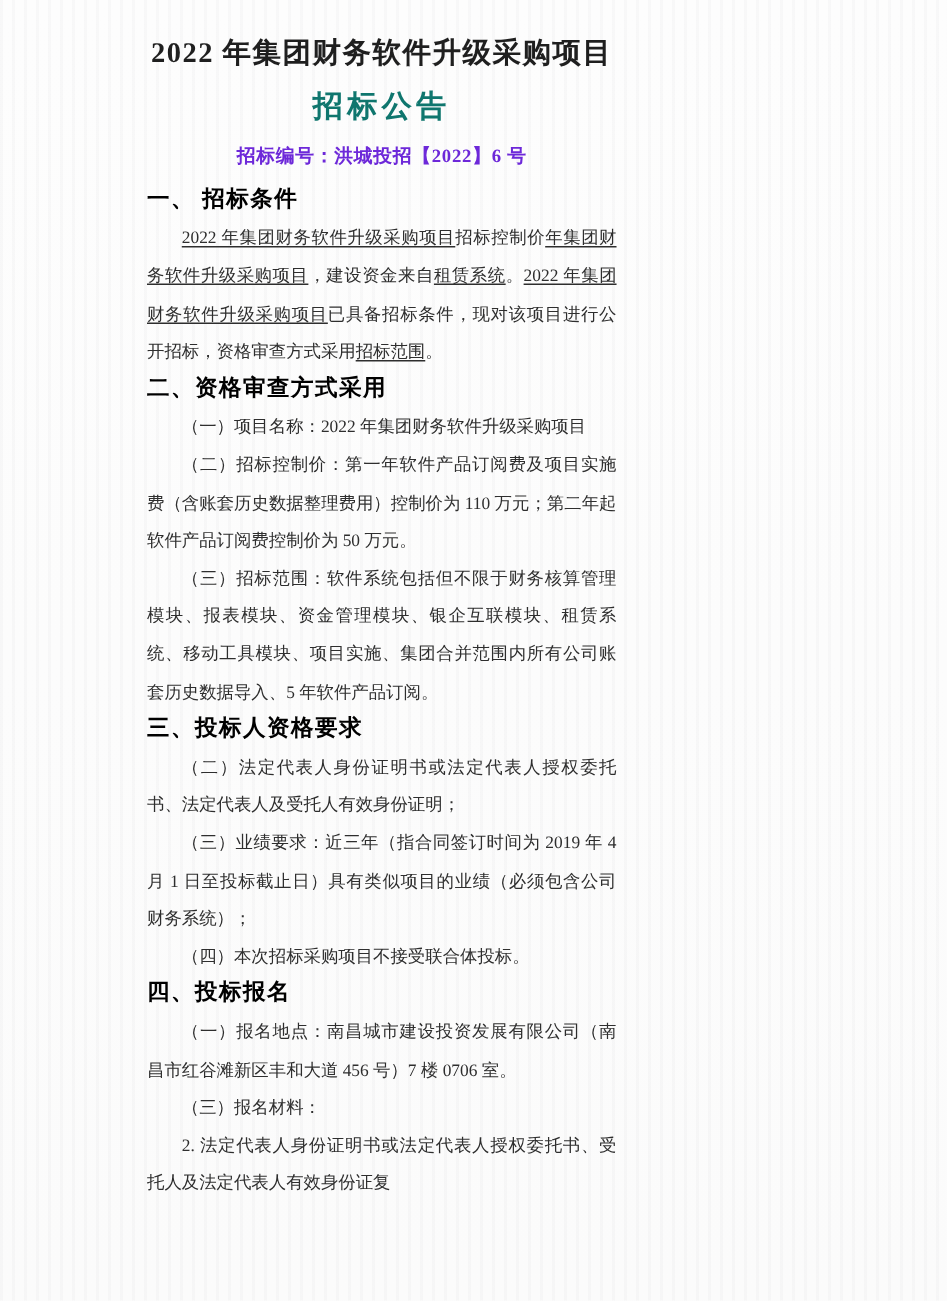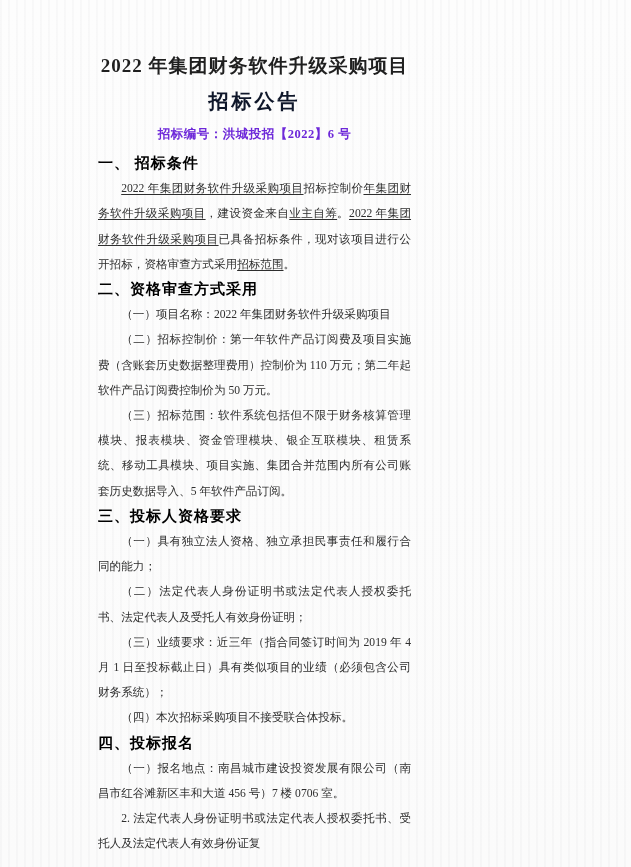--- a/index.html
+++ b/index.html
@@ -16,39 +16,39 @@
         rgba(120,120,130,0.04) 0px, rgba(120,120,130,0.04) 2px,
         rgba(255,255,255,0) 2px, rgba(255,255,255,0) 8px),
       linear-gradient(180deg, #fdfdfd 0%, #fbfbfb 100%);
     font-family: "Liberation Serif", "DejaVu Serif", serif;
     color: #2e2e2e;
   }
   .doc {
     box-sizing: border-box;
     width: 508px;
     height: 867px;
-    padding: 50px 97px 0 98px;
+    padding: 20px 97px 0 98px;
   }
   .doc-title {
     margin: 0;
     font-size: 19px;
     font-weight: 700;
     line-height: 32px;
     text-align: center;
     letter-spacing: 1px;
     color: #1f1f1f;
   }
   .doc-subtitle {
     margin: 4px 0 0 0;
     font-size: 20px;
     font-weight: 700;
     line-height: 30px;
     text-align: center;
     letter-spacing: 3px;
-    color: #0f172a;
+    color: #0f766e;
   }
   .tender-no {
     margin-top: 8px;
     font-size: 12.5px;
     font-weight: 700;
     line-height: 20px;
     text-align: center;
     letter-spacing: 0.5px;
     color: #6d28d9;
   }
@@ -77,27 +77,27 @@
 </style>
 </head>
 <body>
 
 <div class="doc">
   <h1 class="doc-title">2022 年集团财务软件升级采购项目</h1>
   <h2 class="doc-subtitle">招标公告</h2>
   <div class="tender-no">招标编号：洪城投招【2022】6 号</div>
   <div class="doc-body">
       <div class="sec-heading">一、 招标条件</div>
-      <p class="para"><span class="u">2022 年集团财务软件升级采购项目</span><span>招标控制价</span><span class="u">年集团财务软件升级采购项目</span><span>，建设资金来自</span><span class="u">业主自筹</span><span>。</span><span class="u">2022 年集团财务软件升级采购项目</span><span>已具备招标条件，现对该项目进行公开招标，资格审查方式采用</span><span class="u">招标范围</span><span>。</span></p>
+      <p class="para"><span class="u">2022 年集团财务软件升级采购项目</span><span>招标控制价</span><span class="u">年集团财务软件升级采购项目</span><span>，建设资金来自</span><span class="u">租赁系统</span><span>。</span><span class="u">2022 年集团财务软件升级采购项目</span><span>已具备招标条件，现对该项目进行公开招标，资格审查方式采用</span><span class="u">招标范围</span><span>。</span></p>
       <div class="sec-heading">二、资格审查方式采用</div>
       <p class="para"><span>（一）项目名称：2022 年集团财务软件升级采购项目</span></p>
       <p class="para"><span>（二）招标控制价：第一年软件产品订阅费及项目实施费（含账套历史数据整理费用）控制价为 110 万元；第二年起软件产品订阅费控制价为 50 万元。</span></p>
       <p class="para"><span>（三）招标范围：软件系统包括但不限于财务核算管理模块、报表模块、资金管理模块、银企互联模块、租赁系统、移动工具模块、项目实施、集团合并范围内所有公司账套历史数据导入、5 年软件产品订阅。</span></p>
       <div class="sec-heading">三、投标人资格要求</div>
-      <p class="para"><span>（一）具有独立法人资格、独立承担民事责任和履行合同的能力；</span></p>
       <p class="para"><span>（二）法定代表人身份证明书或法定代表人授权委托书、法定代表人及受托人有效身份证明；</span></p>
       <p class="para"><span>（三）业绩要求：近三年（指合同签订时间为 2019 年 4 月 1 日至投标截止日）具有类似项目的业绩（必须包含公司财务系统）；</span></p>
       <p class="para"><span>（四）本次招标采购项目不接受联合体投标。</span></p>
       <div class="sec-heading">四、投标报名</div>
       <p class="para"><span>（一）报名地点：南昌城市建设投资发展有限公司（南昌市红谷滩新区丰和大道 456 号）7 楼 0706 室。</span></p>
+      <p class="para"><span>（三）报名材料：</span></p>
       <p class="para"><span>2. 法定代表人身份证明书或法定代表人授权委托书、受托人及法定代表人有效身份证复</span></p>
     </div>
 </div>
 
 </body></html>

